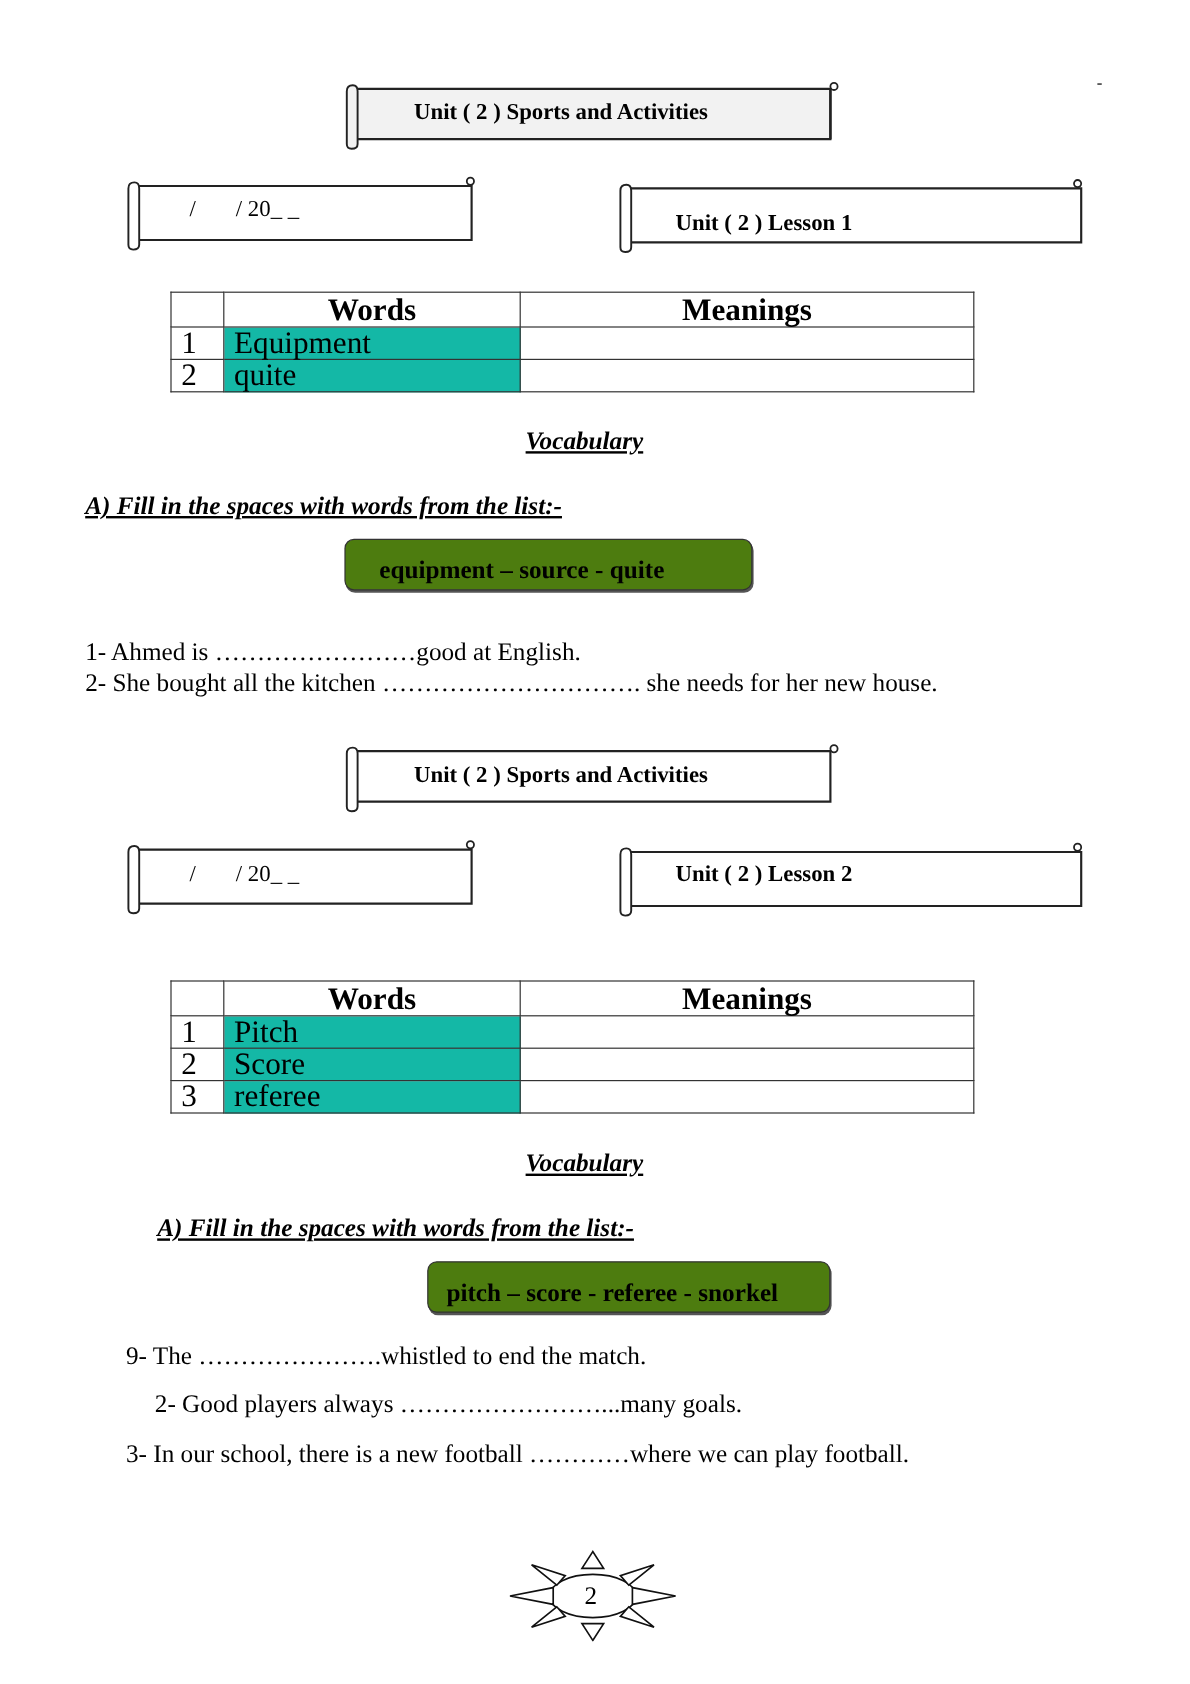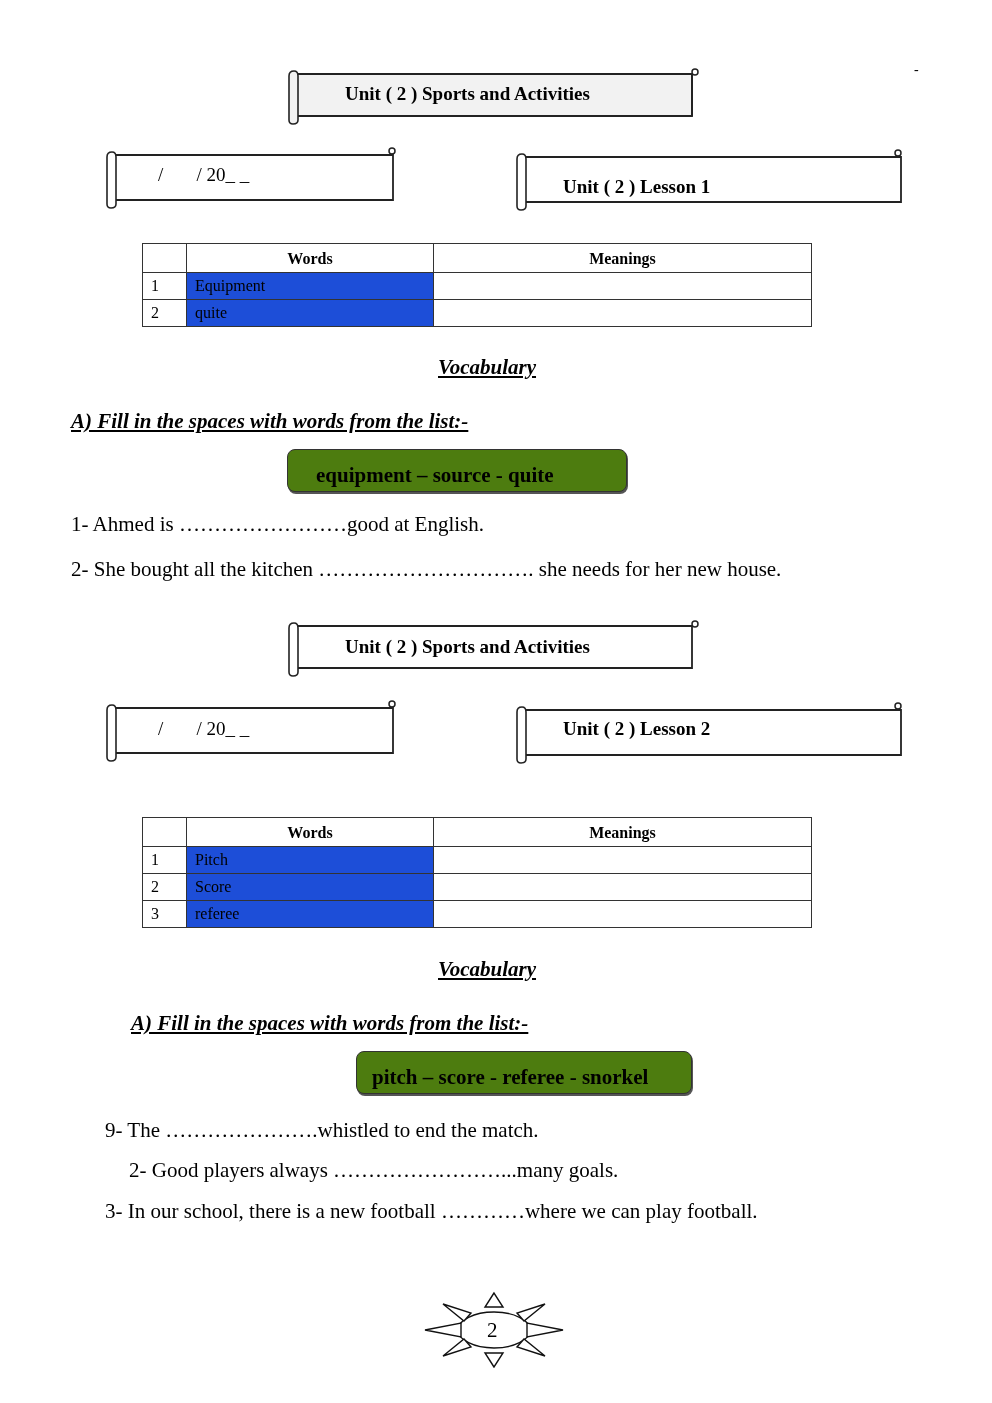--- a/index.html
+++ b/index.html
@@ -6,25 +6,25 @@
   body { width: 992px; height: 1403px; position: relative; overflow: hidden;
          font-family: "Liberation Serif", serif; color: #000; }
   .abs { position: absolute; }
 
   
   .scroll { position: absolute; }
   .scroll svg { position: absolute; left: 0; top: 0; overflow: visible; }
   .scroll .label { position: absolute; font-weight: bold; font-size: 19px; white-space: nowrap; }
 
   
-  table.vocab { position: absolute; border-collapse: collapse; font-size: 16px; }
+  table.vocab { position: absolute; border-collapse: collapse; font-size: 26px; }
   table.vocab td, table.vocab th { border: 1px solid #333; padding: 0 8px; height: 26px; line-height: 26px; }
   table.vocab th { font-weight: bold; text-align: center; padding-top: 2px; }
   table.vocab td.num { width: 27px; padding-left: 8px; }
-  table.vocab td.word { background: #1d4ed8; width: 230px; }
+  table.vocab td.word { background: #14b8a6; width: 230px; }
   table.vocab td.meaning { width: 361px; }
   table.vocab th.c-num { width: 27px; }
   table.vocab th.c-word { width: 230px; }
   table.vocab th.c-meaning { width: 361px; }
 
   .heading { position: absolute; font-weight: bold; text-decoration: underline; font-size: 21px; white-space: nowrap; font-style: italic; }
   .wordbox { position: absolute; border: 1.5px solid #333; border-radius: 8px; background: #4d7c0f;
              font-weight: bold; font-size: 21px; box-shadow: 1px 2px 0 #555; white-space: nowrap; }
   .sentence { position: absolute; font-size: 21px; white-space: nowrap; }
   .dash-mark { position: absolute; font-size: 14px; }
@@ -82,21 +82,21 @@
 </tbody>
   </table>
 
 <div class="heading" style="left:438px; top:355px;">Vocabulary</div>
 <div class="heading" style="left:71px; top:409px;">A) Fill in the spaces with words from the list:-</div>
 
 <div class="wordbox" style="left:287px; top:449px; width:338px; height:41px;">
   <span style="position:absolute; left:28px; top:13px;">equipment – source - quite</span>
 </div>
 
-<div class="sentence" style="left:71px; top:512px;">1- Ahmed is ……………………good at English.</div>
+<div class="sentence" style="left:71px; top:531px;">1- Ahmed is ……………………good at English.</div>
 <div class="sentence" style="left:71px; top:557px;">2- She bought all the kitchen …………………………. she needs for her new house.</div>
 
 <div class="scroll" style="left:286px; top:620px; width:414px; height:56px;">
   <svg width="414" height="56">
     <path d="M8,6 L406,6 L406,48 L12,48" fill="#fff" stroke="#222" stroke-width="1.8"></path>
     <path d="M3,8 Q3,3 8,3 Q12,3 12,8 L12,52 Q12,56 7,56 Q3,56 3,52 Z" fill="#fff" stroke="#222" stroke-width="1.6"></path>
     <circle cx="409" cy="4" r="3" fill="none" stroke="#222" stroke-width="1.5"></circle>
   </svg>
   <div class="label" style="left:59px; top:16px;">Unit ( 2 ) Sports and Activities</div>
 </div>

